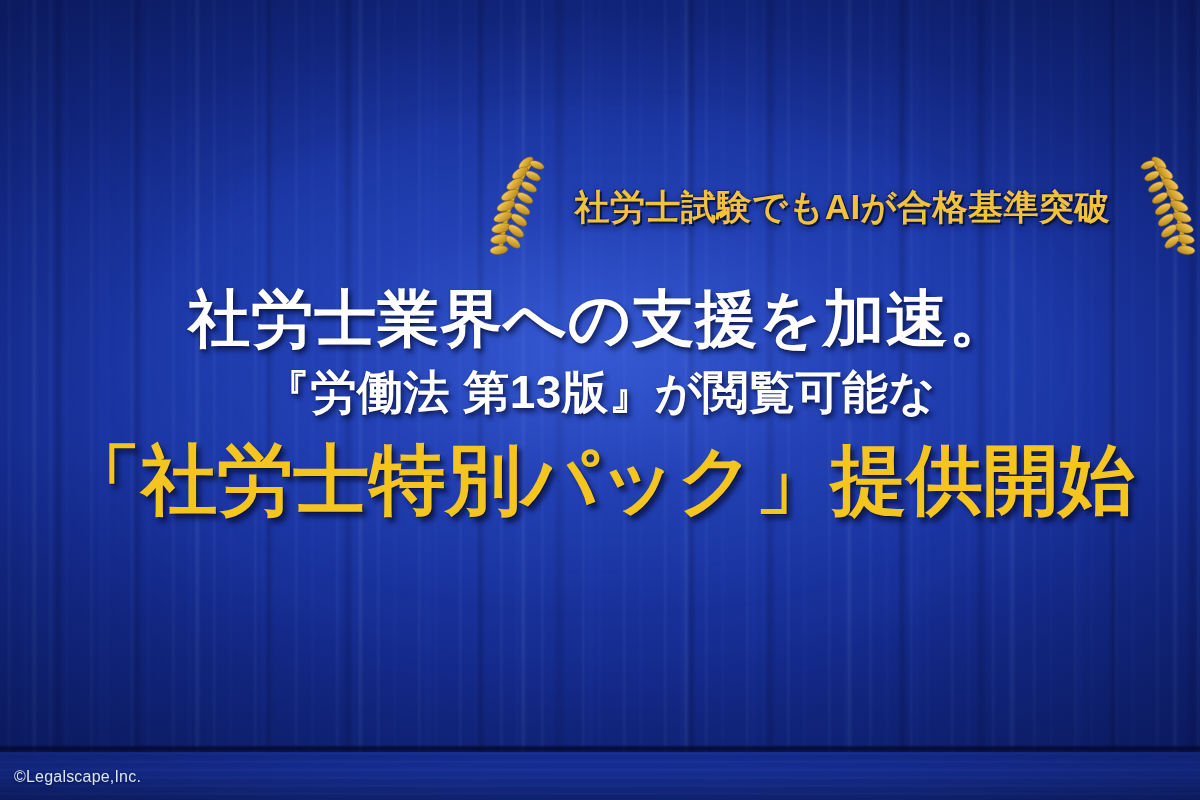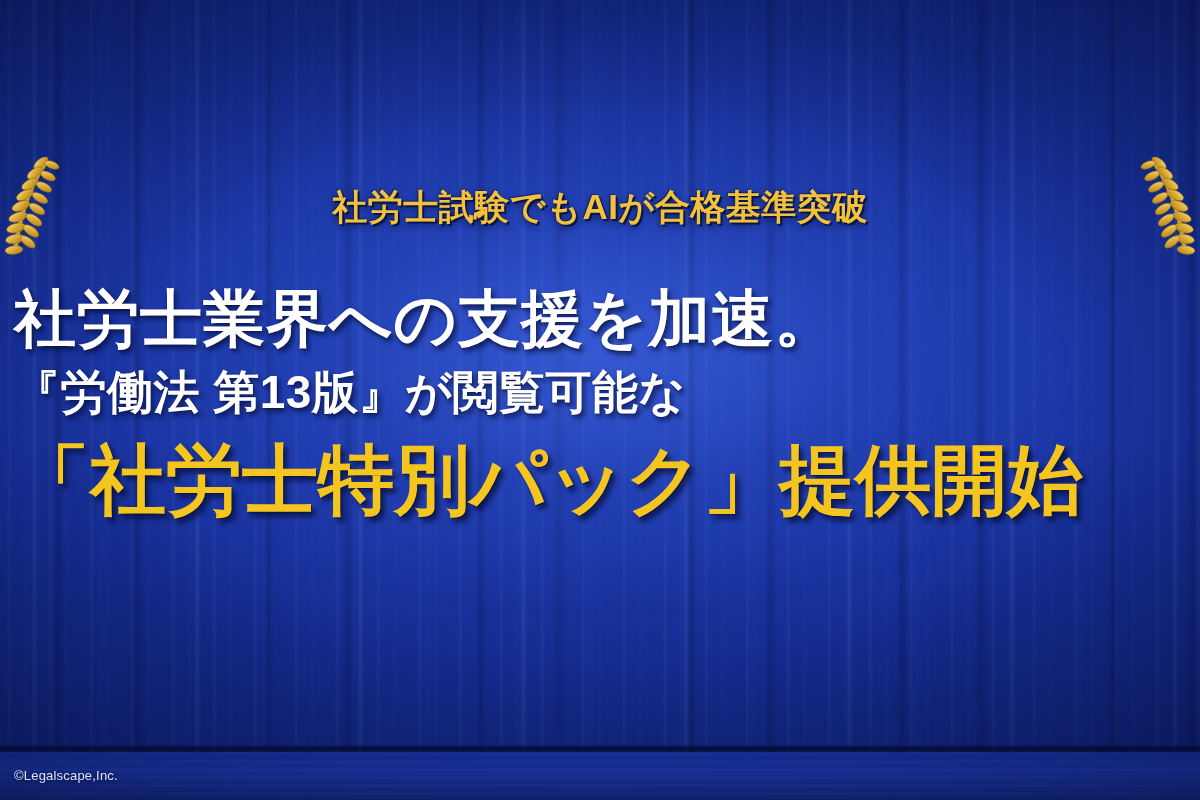--- a/index.html
+++ b/index.html
@@ -121,44 +121,44 @@
     color:#e8eefc;
     white-space:nowrap;
     font-weight:400;
     text-shadow:0 0 6px rgba(130,170,250,0.5);
   }
 
   
   .award {
     position:absolute; left:0; right:0; top:152px;
     height:108px;
-    display:flex; align-items:center; justify-content:space-between;
+    display:flex; align-items:center; justify-content:flex-end;
+    gap:26px;
     z-index:5;
   }
   .laurel { width:64px; height:104px; display:block; flex:0 0 auto; }
   .laurel.right { transform:scaleX(-1); }
   .award-text {
     font-size:35px;
     font-weight:700;
     color:#f2c23c;
     letter-spacing:0.5px;
     white-space:nowrap;
     line-height:1;
     text-shadow:
       2px 2px 0 rgba(7,16,62,0.85),
       -1px -1px 0 rgba(7,16,62,0.5),
       0 3px 7px rgba(4,10,48,0.7);
   }
 
   
   .headline {
     position:absolute; left:0; right:0; top:282px;
-    display:flex; flex-direction:column; align-items:flex-start;
+    display:flex; flex-direction:column; align-items:center;
     z-index:5;
-    padding-left:14px;
   }
   .hl-line {
     white-space:nowrap;
     line-height:1.18;
     font-weight:700;
   }
   .hl-white {
     color:#ffffff;
     text-shadow:
       3px 4px 5px rgba(4,10,48,0.62),
@@ -172,21 +172,21 @@
     margin-top:16px;
     color:#f5c51f;
     text-shadow:
       4px 5px 5px rgba(4,10,48,0.68),
       1px 1px 0 rgba(7,16,62,0.6);
   }
 
   
   .copyright {
     position:absolute; left:14px; top:768px;
-    font-size:13px;
+    font-size:16px;
     color:#dbe4f8;
     letter-spacing:0.2px;
     z-index:6;
     text-shadow:0 1px 3px rgba(4,10,48,0.6);
   }
 </style>
 </head>
 <body>
 
 <div class="stage">

